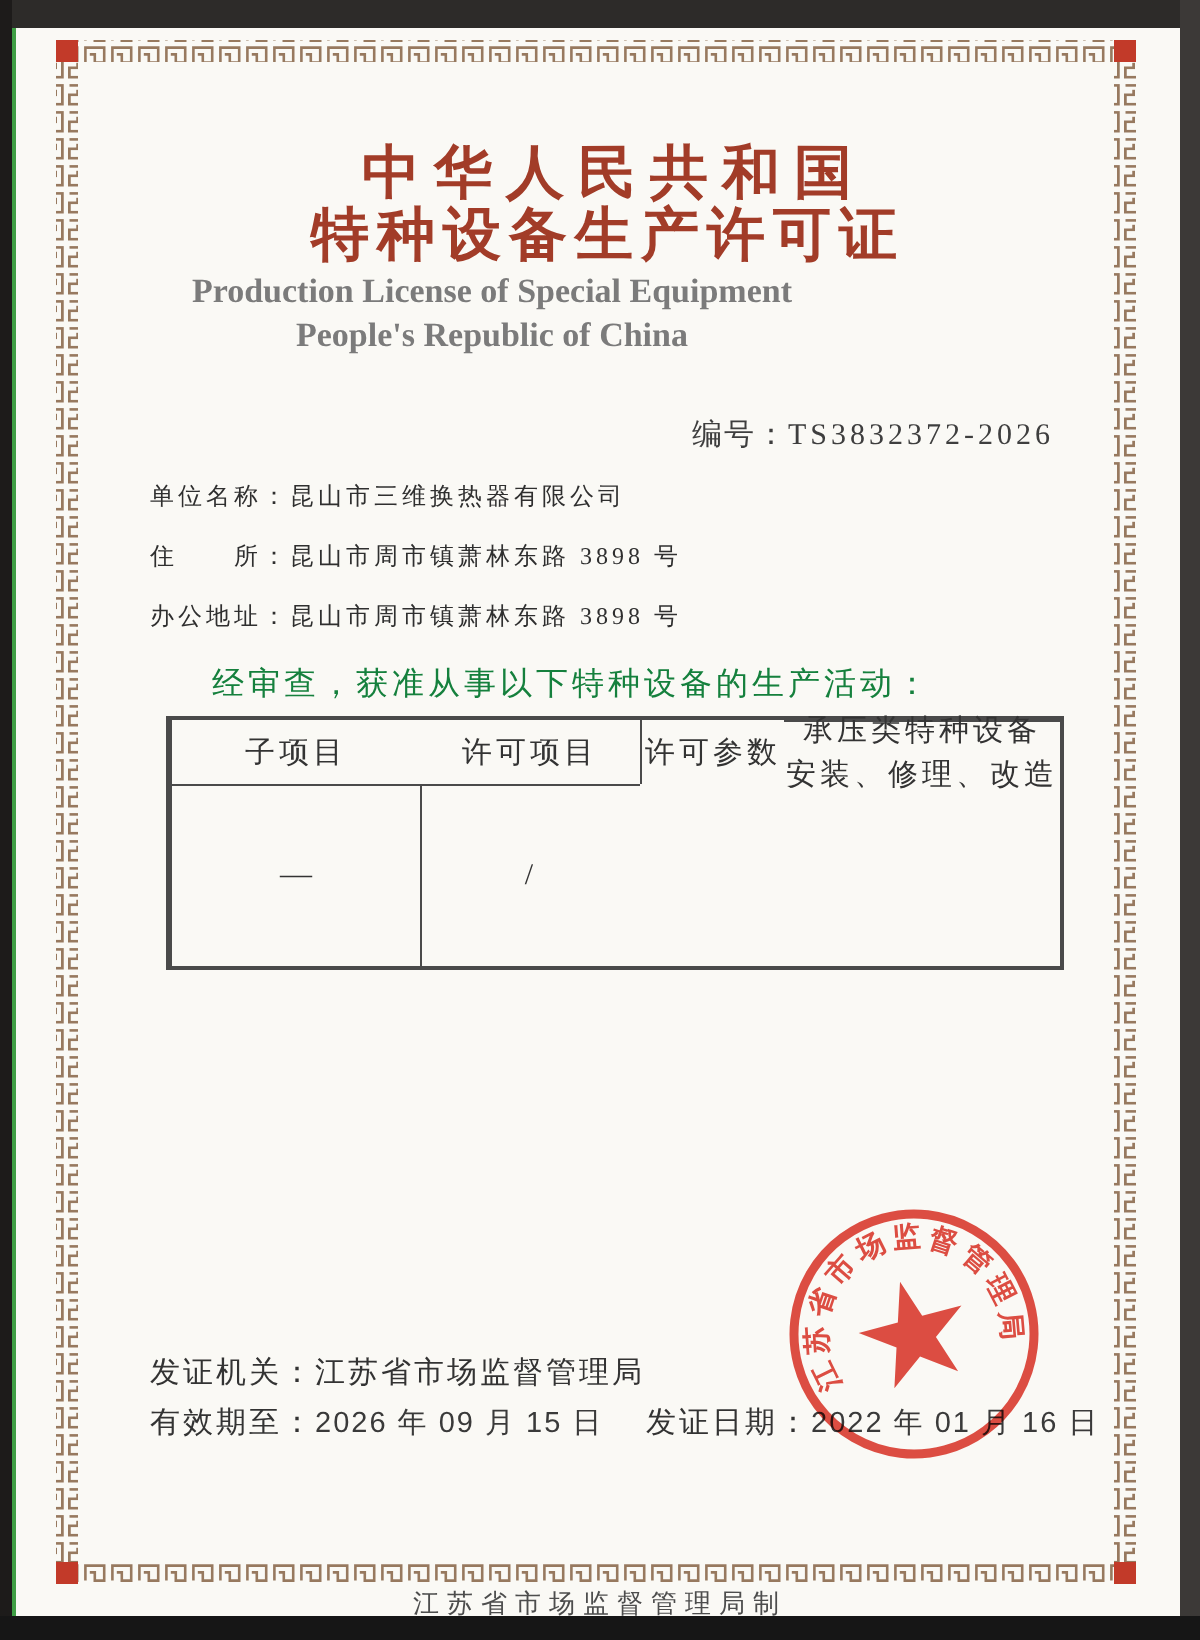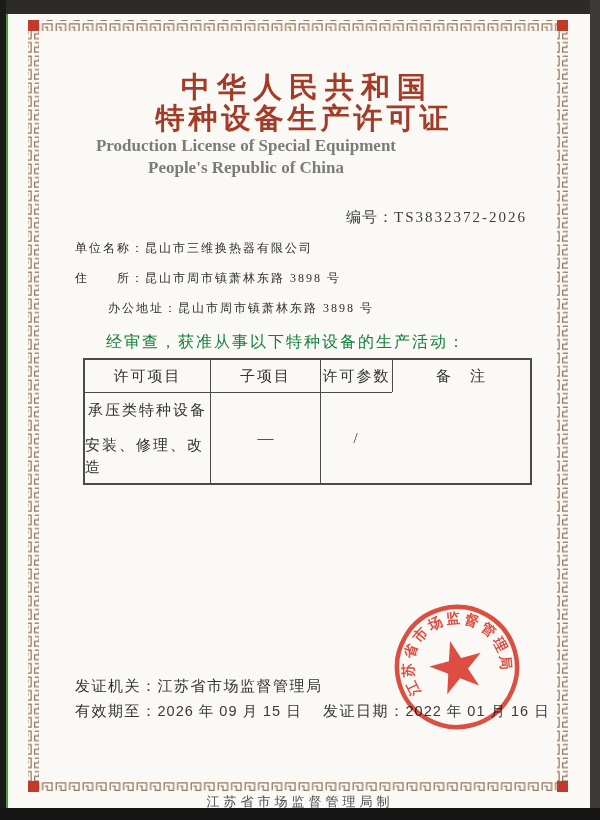--- a/index.html
+++ b/index.html
@@ -20,21 +20,21 @@
   .t1{top:72px;letter-spacing:7px;padding-left:7px;}
   .t2{top:103px;letter-spacing:4px;padding-left:4px;}
   .title-en{left:0;width:492px;text-align:center;color:#7b7b7b;font-weight:700;
             font-size:17px;line-height:20px;}
   .e1{top:136px;}
   .e2{top:158px;}
   .license-line{top:208px;right:73px;font-size:15px;color:#3e3e3e;letter-spacing:1px;}
   .license-line .num{font-family:"Liberation Serif","DejaVu Serif",serif;letter-spacing:2px;}
   
   .field{left:75px;font-size:12px;color:#2f2f2f;letter-spacing:2px;white-space:nowrap;}
-  .f1{top:240px;} .f2{top:270px;} .f3{top:300px;margin-left:33px;}
+  .f1{top:240px;} .f2{top:270px;} .f3{top:300px;}
   .intro{left:106px;top:332px;font-size:16px;color:#15803d;letter-spacing:2px;}
   
   .lic-table{left:83px;top:358px;width:445px;border:2px solid #4a4a4a;
              display:grid;grid-template-columns:125px 110px 72px 1fr;
              grid-template-rows:32px 91px;background:transparent;}
   .cell{border-left:1px solid #4a4a4a;border-top:1px solid #4a4a4a;
         display:flex;flex-direction:column;align-items:center;justify-content:center;
         font-size:15px;color:#333;letter-spacing:2px;}
   .cell.no-l{border-left:none;} .cell.no-t{border-top:none;}
   .cell .ln{line-height:22px;}
@@ -87,24 +87,23 @@
 
 <div class="abs license-line"><span>编号：</span><span class="num">TS3832372-2026</span></div>
 
 <div class="abs field f1"><span>单位名称：</span><span>昆山市三维换热器有限公司</span></div>
 <div class="abs field f2"><span>住　　所：</span><span>昆山市周市镇萧林东路 3898 号</span></div>
 <div class="abs field f3"><span>办公地址：</span><span>昆山市周市镇萧林东路 3898 号</span></div>
 
 <div class="abs intro">经审查，获准从事以下特种设备的生产活动：</div>
 
 <div class="abs lic-table">
+  <div class="cell no-t">子项目</div>
   <div class="cell no-l no-t">许可项目</div>
-  <div class="cell no-t">子项目</div>
   <div class="cell no-t">许可参数</div>
-  <div class="cell no-t">备　注</div>
 
   <div class="cell no-l">
     <div class="ln">承压类特种设备</div>
     <div class="gap"></div>
     <div class="ln">安装、修理、改造</div>
   </div>
   <div class="cell dash">—</div>
   <div class="cell">/</div>
 </div>
 

